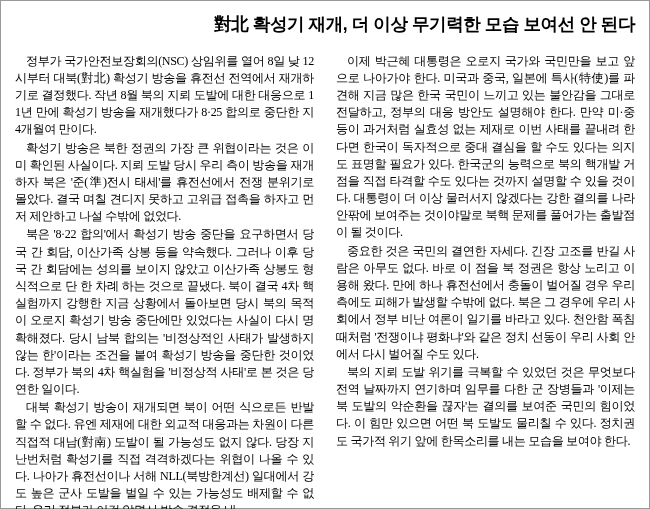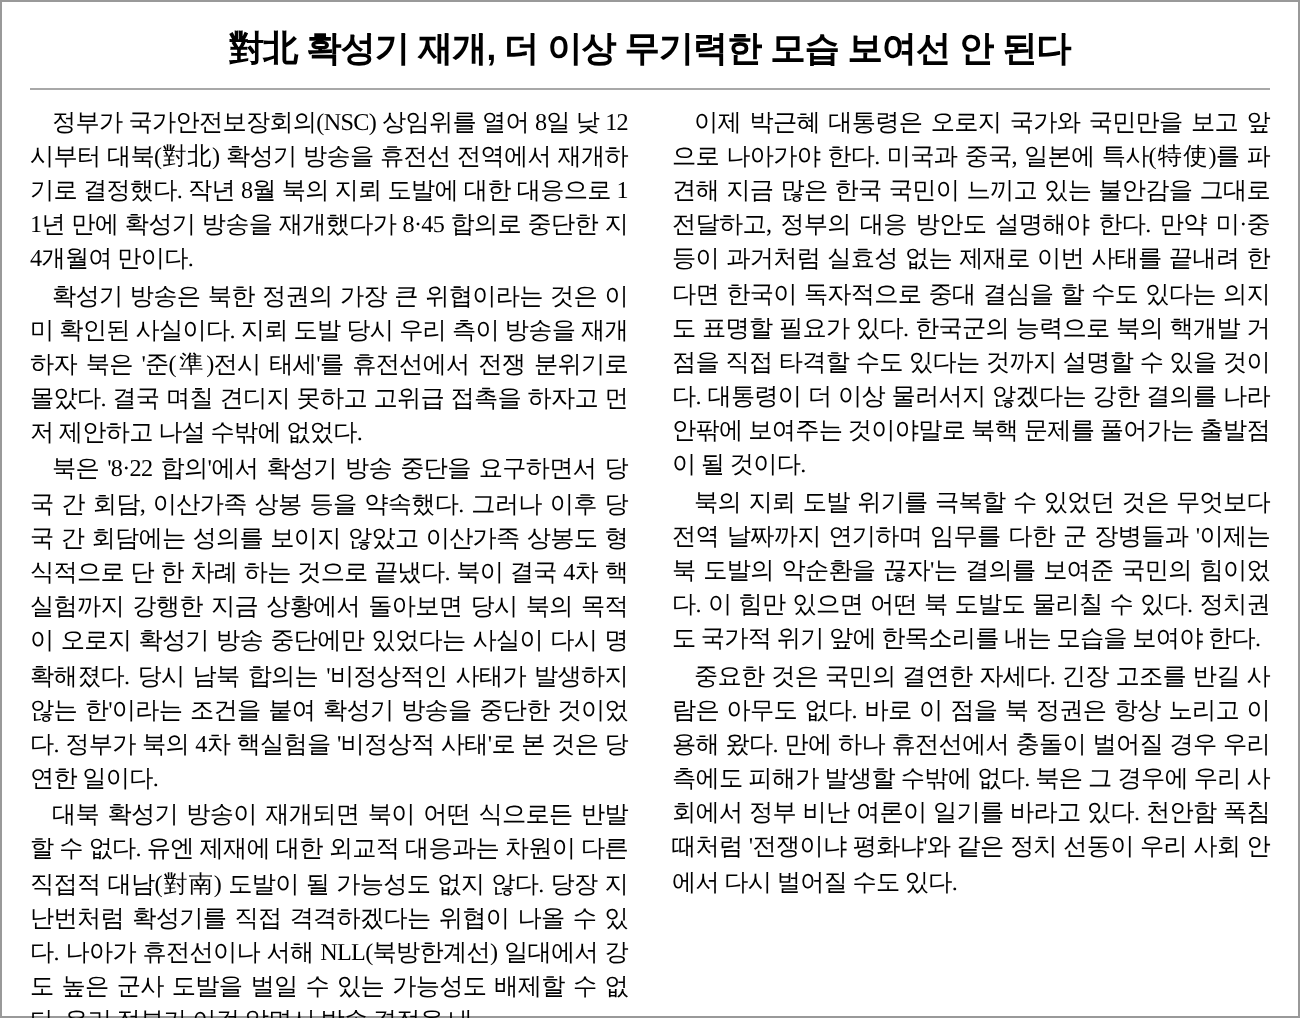--- a/index.html
+++ b/index.html
@@ -16,20 +16,21 @@
   }
   .page {
     width: 650px;
     height: 509px;
     box-sizing: border-box;
     border: 1px solid #999999;
     background: #ffffff;
     padding: 10px 14px 8px 14px;
     display: flex;
     flex-direction: column;
+    align-items: flex-end;
   }
   .headline {
     text-align: center;
     font-family: "Liberation Sans", sans-serif;
     font-weight: bold;
     font-size: 17.5px;
     letter-spacing: -0.4px;
     line-height: 1.3;
     margin: 2px 0 8px 0;
     color: #000;
@@ -73,26 +74,26 @@
 <body>
 
 <div class="page">
 
   <h1 class="headline">對北 확성기 재개, 더 이상 무기력한 모습 보여선 안 된다</h1>
   <hr class="rule">
 
   <div class="columns">
 
     <div class="col left">
-      <p>정부가 국가안전보장회의(NSC) 상임위를 열어 8일 낮 12시부터 대북(對北) 확성기 방송을 휴전선 전역에서 재개하기로 결정했다. 작년 8월 북의 지뢰 도발에 대한 대응으로 11년 만에 확성기 방송을 재개했다가 8·45 합의로 중단한 지 4개월여 만이다.</p>
+      <p>정부가 국가안전보장회의(NSC) 상임위를 열어 8일 낮 12시부터 대북(對北) 확성기 방송을 휴전선 전역에서 재개하기로 결정했다. 작년 8월 북의 지뢰 도발에 대한 대응으로 11년 만에 확성기 방송을 재개했다가 8·25 합의로 중단한 지 4개월여 만이다.</p>
       <p>확성기 방송은 북한 정권의 가장 큰 위협이라는 것은 이미 확인된 사실이다. 지뢰 도발 당시 우리 측이 방송을 재개하자 북은 '준(準)전시 태세'를 휴전선에서 전쟁 분위기로 몰았다. 결국 며칠 견디지 못하고 고위급 접촉을 하자고 먼저 제안하고 나설 수밖에 없었다.</p>
       <p>북은 '8·22 합의'에서 확성기 방송 중단을 요구하면서 당국 간 회담, 이산가족 상봉 등을 약속했다. 그러나 이후 당국 간 회담에는 성의를 보이지 않았고 이산가족 상봉도 형식적으로 단 한 차례 하는 것으로 끝냈다. 북이 결국 4차 핵실험까지 강행한 지금 상황에서 돌아보면 당시 북의 목적이 오로지 확성기 방송 중단에만 있었다는 사실이 다시 명확해졌다. 당시 남북 합의는 '비정상적인 사태가 발생하지 않는 한'이라는 조건을 붙여 확성기 방송을 중단한 것이었다. 정부가 북의 4차 핵실험을 '비정상적 사태'로 본 것은 당연한 일이다.</p>
       <p>대북 확성기 방송이 재개되면 북이 어떤 식으로든 반발할 수 없다. 유엔 제재에 대한 외교적 대응과는 차원이 다른 직접적 대남(對南) 도발이 될 가능성도 없지 않다. 당장 지난번처럼 확성기를 직접 격격하겠다는 위협이 나올 수 있다. 나아가 휴전선이나 서해 NLL(북방한계선) 일대에서 강도 높은 군사 도발을 벌일 수 있는 가능성도 배제할 수 없다. 우리 정부가 이걸 알면서 방송 결정을 내</p>
     </div>
 
     <div class="col right">
       <p>이제 박근혜 대통령은 오로지 국가와 국민만을 보고 앞으로 나아가야 한다. 미국과 중국, 일본에 특사(特使)를 파견해 지금 많은 한국 국민이 느끼고 있는 불안감을 그대로 전달하고, 정부의 대응 방안도 설명해야 한다. 만약 미·중 등이 과거처럼 실효성 없는 제재로 이번 사태를 끝내려 한다면 한국이 독자적으로 중대 결심을 할 수도 있다는 의지도 표명할 필요가 있다. 한국군의 능력으로 북의 핵개발 거점을 직접 타격할 수도 있다는 것까지 설명할 수 있을 것이다. 대통령이 더 이상 물러서지 않겠다는 강한 결의를 나라 안팎에 보여주는 것이야말로 북핵 문제를 풀어가는 출발점이 될 것이다.</p>
+      <p>중요한 것은 국민의 결연한 자세다. 긴장 고조를 반길 사람은 아무도 없다. 바로 이 점을 북 정권은 항상 노리고 이용해 왔다. 만에 하나 휴전선에서 충돌이 벌어질 경우 우리 측에도 피해가 발생할 수밖에 없다. 북은 그 경우에 우리 사회에서 정부 비난 여론이 일기를 바라고 있다. 천안함 폭침 때처럼 '전쟁이냐 평화냐'와 같은 정치 선동이 우리 사회 안에서 다시 벌어질 수도 있다.</p>
       <p>북의 지뢰 도발 위기를 극복할 수 있었던 것은 무엇보다 전역 날짜까지 연기하며 임무를 다한 군 장병들과 '이제는 북 도발의 악순환을 끊자'는 결의를 보여준 국민의 힘이었다. 이 힘만 있으면 어떤 북 도발도 물리칠 수 있다. 정치권도 국가적 위기 앞에 한목소리를 내는 모습을 보여야 한다.</p>
-      <p>중요한 것은 국민의 결연한 자세다. 긴장 고조를 반길 사람은 아무도 없다. 바로 이 점을 북 정권은 항상 노리고 이용해 왔다. 만에 하나 휴전선에서 충돌이 벌어질 경우 우리 측에도 피해가 발생할 수밖에 없다. 북은 그 경우에 우리 사회에서 정부 비난 여론이 일기를 바라고 있다. 천안함 폭침 때처럼 '전쟁이냐 평화냐'와 같은 정치 선동이 우리 사회 안에서 다시 벌어질 수도 있다.</p>
     </div>
 
   </div>
 </div>
 
 </body></html>

